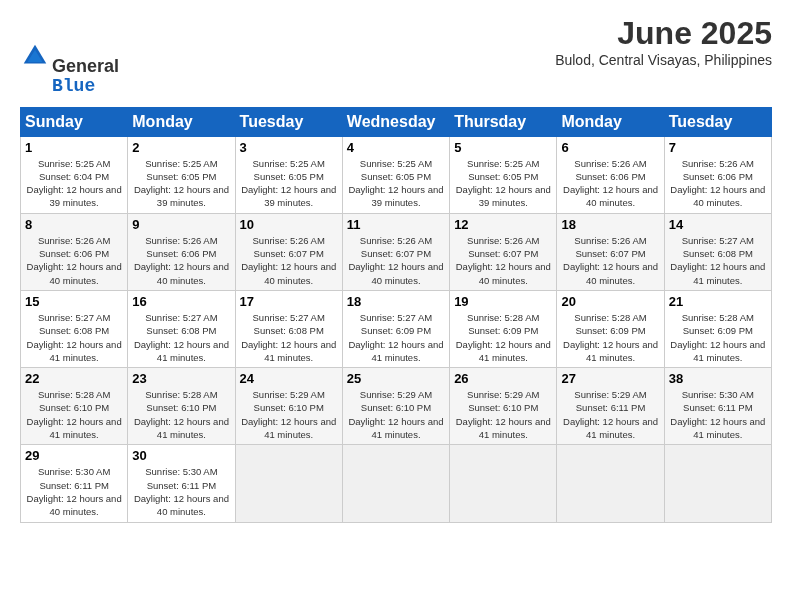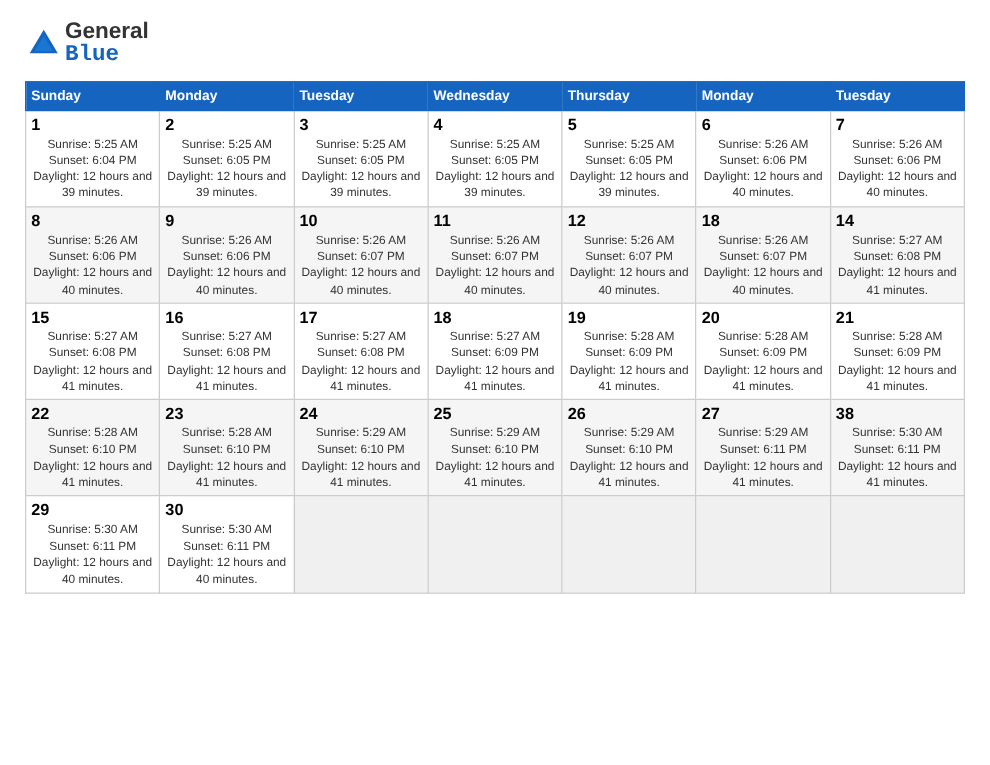--- a/index.html
+++ b/index.html
@@ -26,21 +26,21 @@
       display: flex;
       align-items: center;
     }
     .logo-text {
       display: flex;
       flex-direction: column;
       font-size: 18px;
       font-weight: bold;
       line-height: 1.1;
     }
-    .logo-text .general { color: #333; }
+    .logo-text .general { color: #333; margin-top: 42px; }
     .logo-text .blue { color: #1565c0; font-family: Liberation Mono, monospace; }
     .logo-icon {
       width: 30px;
       height: 30px;
       margin-right: 2px;
     }
     .title-block {
       text-align: right;
     }
     .month-title {
@@ -55,21 +55,21 @@
     .calendar {
       width: 100%;
       border-collapse: collapse;
       font-size: 10px;
     }
     .calendar th {
       background: #1565c0;
       color: #fff;
       padding: 5px 4px;
       text-align: left;
-      font-size: 11px;
+      font-size: 16px;
       font-weight: bold;
       border: 1px solid #1565c0;
     }
     .calendar td {
       border: 1px solid #ccc;
       vertical-align: top;
       padding: 3px 4px;
       width: 14.28%;
       min-height: 80px;
     }
@@ -104,20 +104,24 @@
     <div class="logo">
       <svg class="logo-icon" viewBox="0 0 40 40">
         <polygon points="20,5 35,30 5,30" fill="#1565c0"></polygon>
         <polygon points="20,12 30,28 10,28" fill="#1976d2"></polygon>
       </svg>
       <div class="logo-text">
         <span class="general">General</span>
         <span class="blue">Blue</span>
       </div>
     </div>
+    <div class="title-block">
+      <div class="month-title">June 2025</div>
+      <div class="location-title">Bulod, Central Visayas, Philippines</div>
+    </div>
   </div>
 
   <table class="calendar">
     <thead>
       <tr>
       <th>Sunday</th>
           <th>Monday</th>
           <th>Tuesday</th>
           <th>Wednesday</th>
           <th>Thursday</th>

